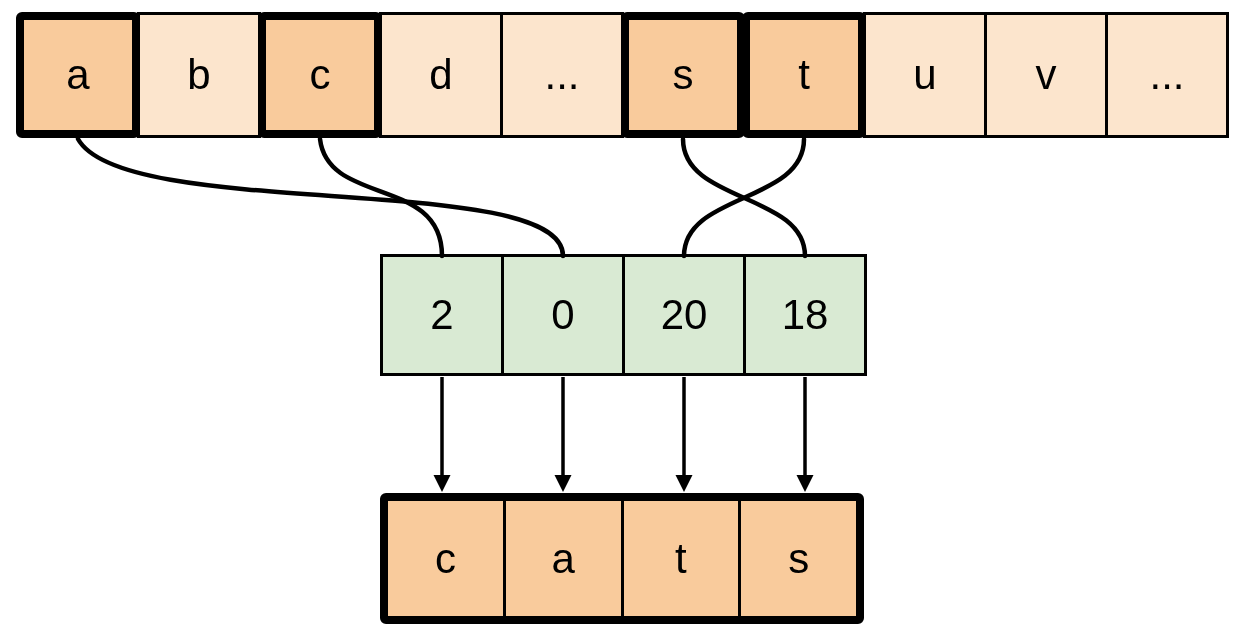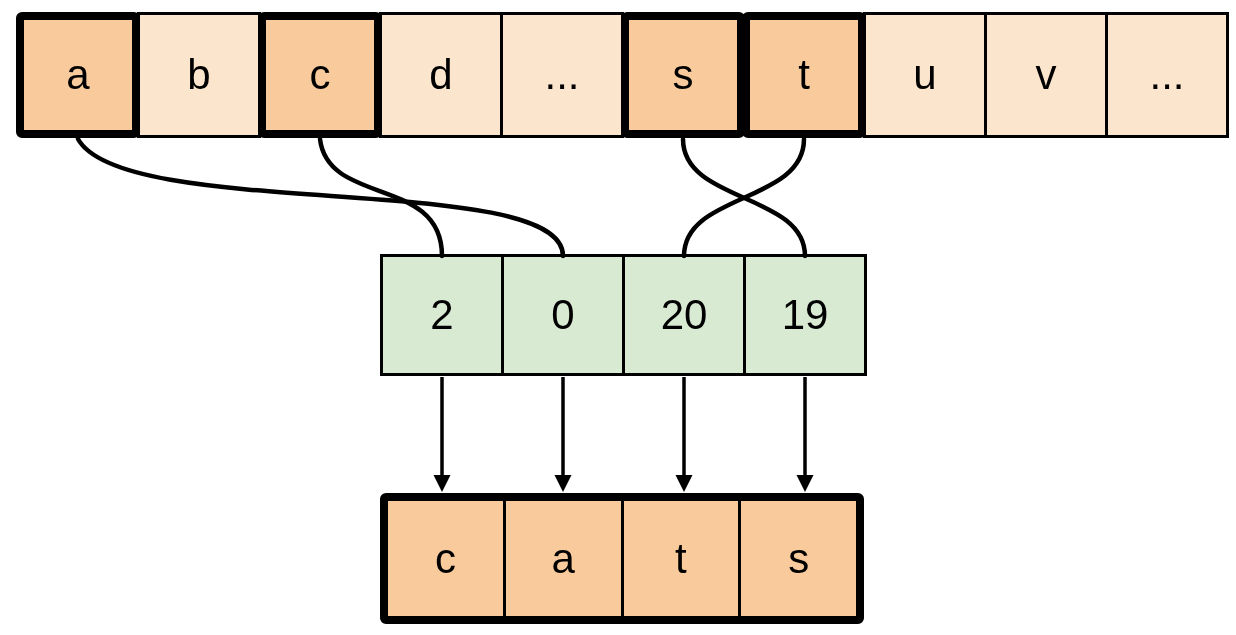--- a/index.html
+++ b/index.html
@@ -132,21 +132,21 @@
     <div class="cell idx-cell" style="left:380px">
       <span>2</span>
     </div>
     <div class="cell idx-cell" style="left:501px">
       <span>0</span>
     </div>
     <div class="cell idx-cell" style="left:622px">
       <span>20</span>
     </div>
     <div class="cell idx-cell" style="left:743px">
-      <span>19</span>
+      <span>18</span>
     </div>
   </div>
 
   <div class="out-group">
     <div class="out-cell">
       <span>c</span>
     </div>
     <div class="out-cell">
       <span>a</span>
     </div>

